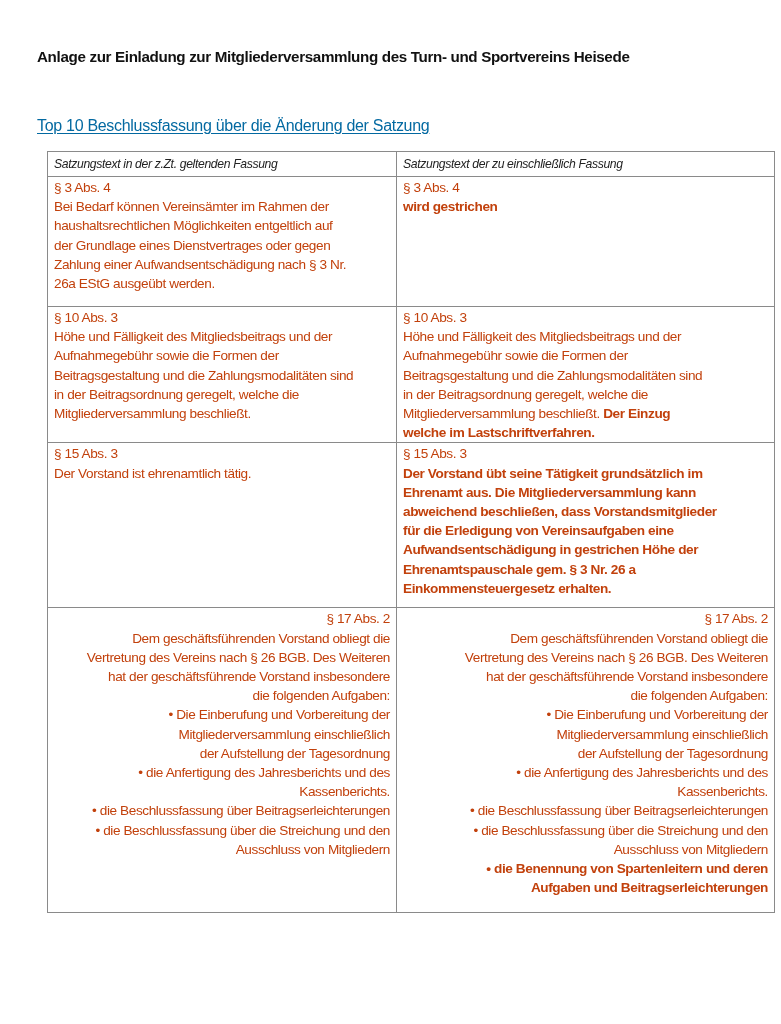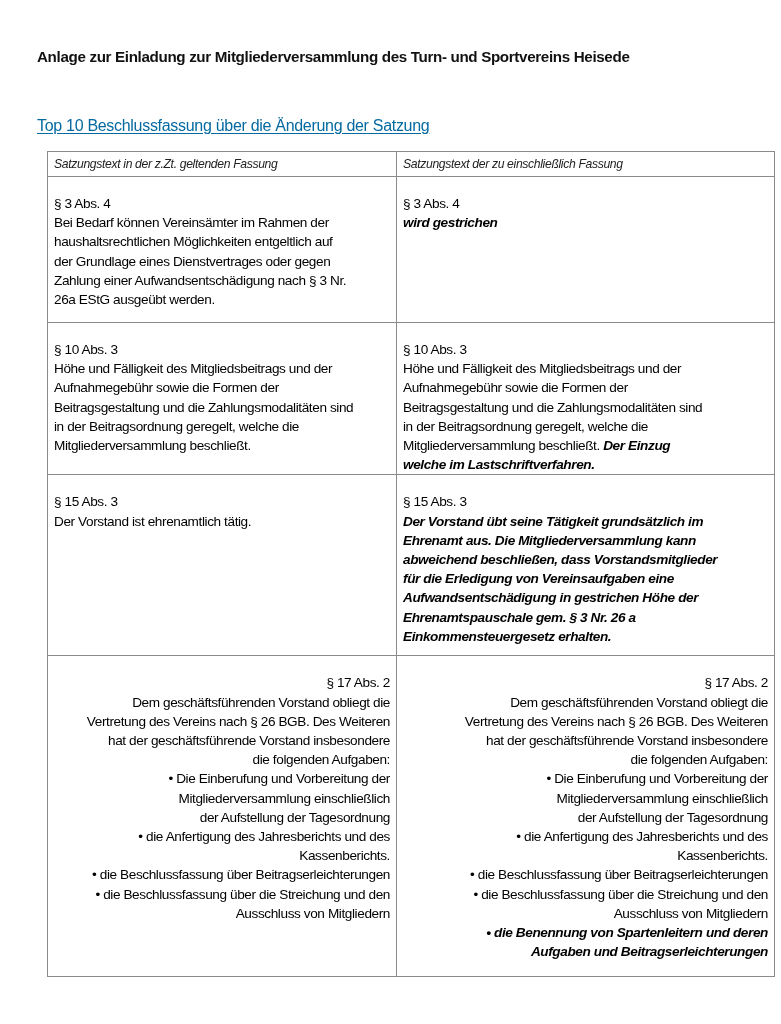--- a/index.html
+++ b/index.html
@@ -60,29 +60,29 @@
       font-style: italic;
       font-size: 12.2px;
       line-height: 24px;
       letter-spacing: -0.35px;
       color: #222;
     }
     table.compare td {
       font-size: 13.6px;
       line-height: 19.2px;
       letter-spacing: -0.4px;
-      color: #000000;
-      padding-top: 17px;
+      color: #c2410c;
+      padding-top: 1px;
     }
     tr.r1 td { height: 128px; }
     tr.r2 td { height: 131px; }
     tr.r3 td { height: 163px; }
     tr.r4 td { height: 303px; text-align: right; }
     .line { display: block; white-space: nowrap; }
-    .b { font-weight: bold; font-style: italic; }
+    .b { font-weight: bold; }
   </style>
 </head>
 <body>
 
 <div class="title">
   <span class="line">Anlage zur Einladung zur Mitgliederversammlung des Turn- und Sportvereins Heisede</span>
 </div>
 
 <div class="subtitle">Top 10 Beschlussfassung über die Änderung der Satzung</div>
 

